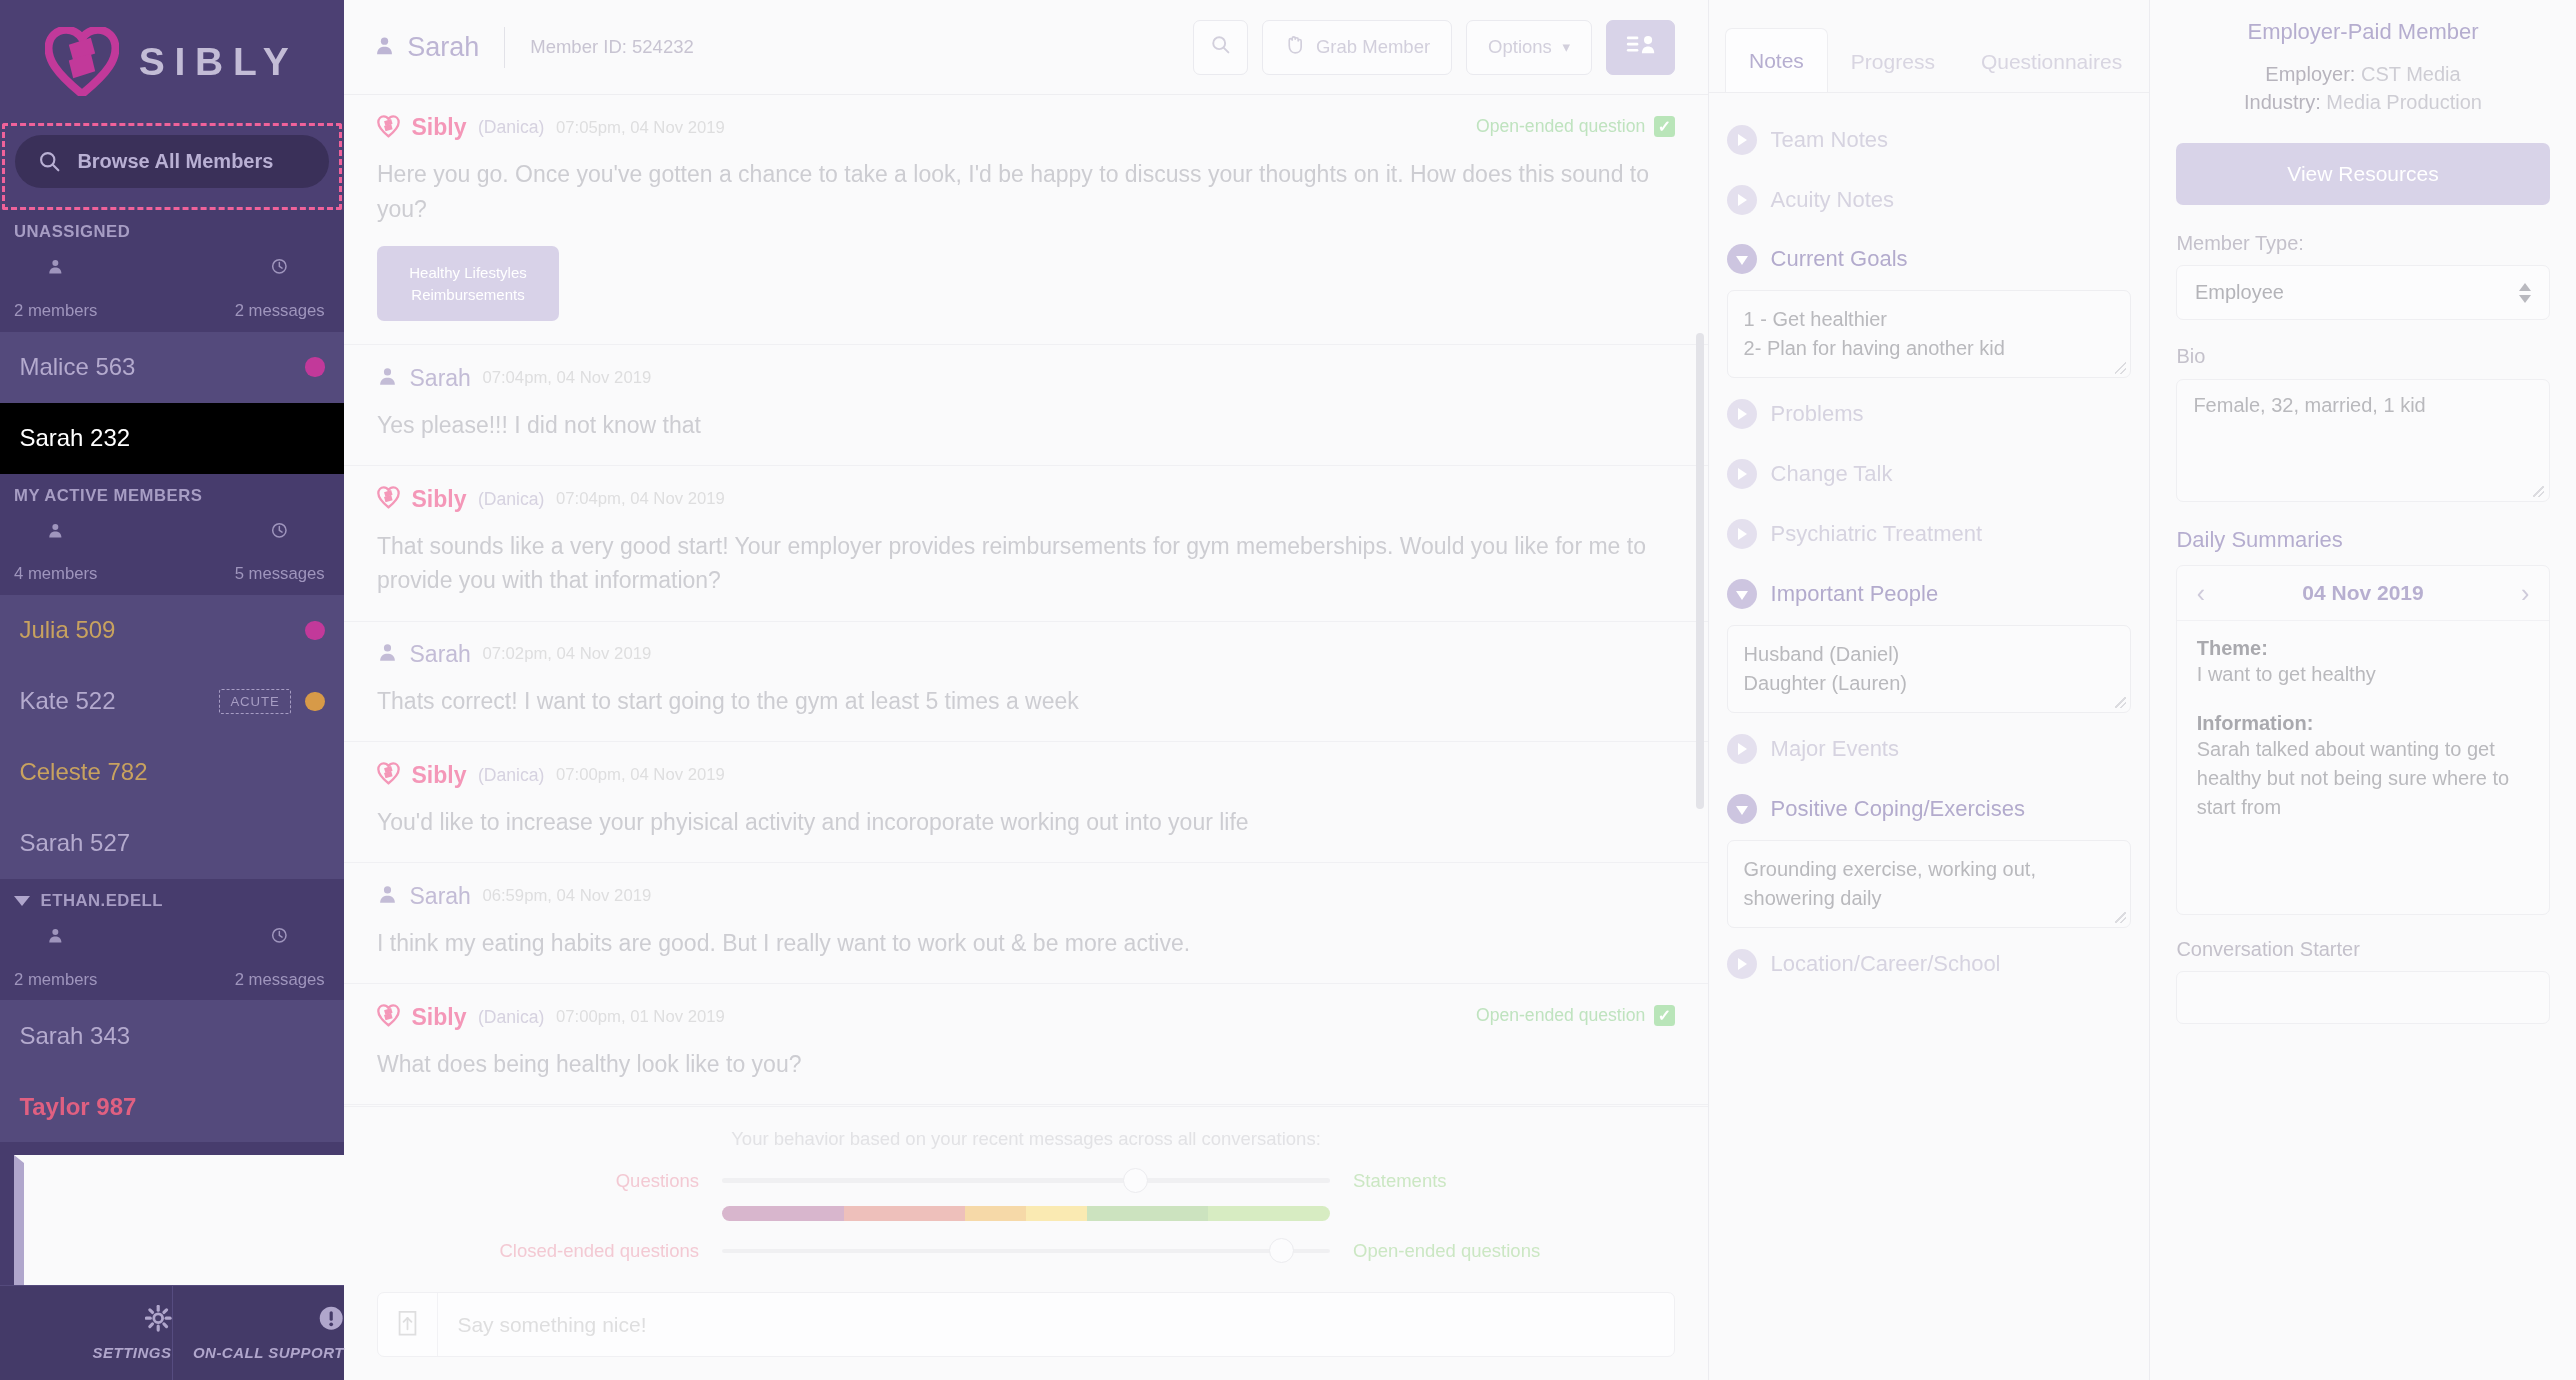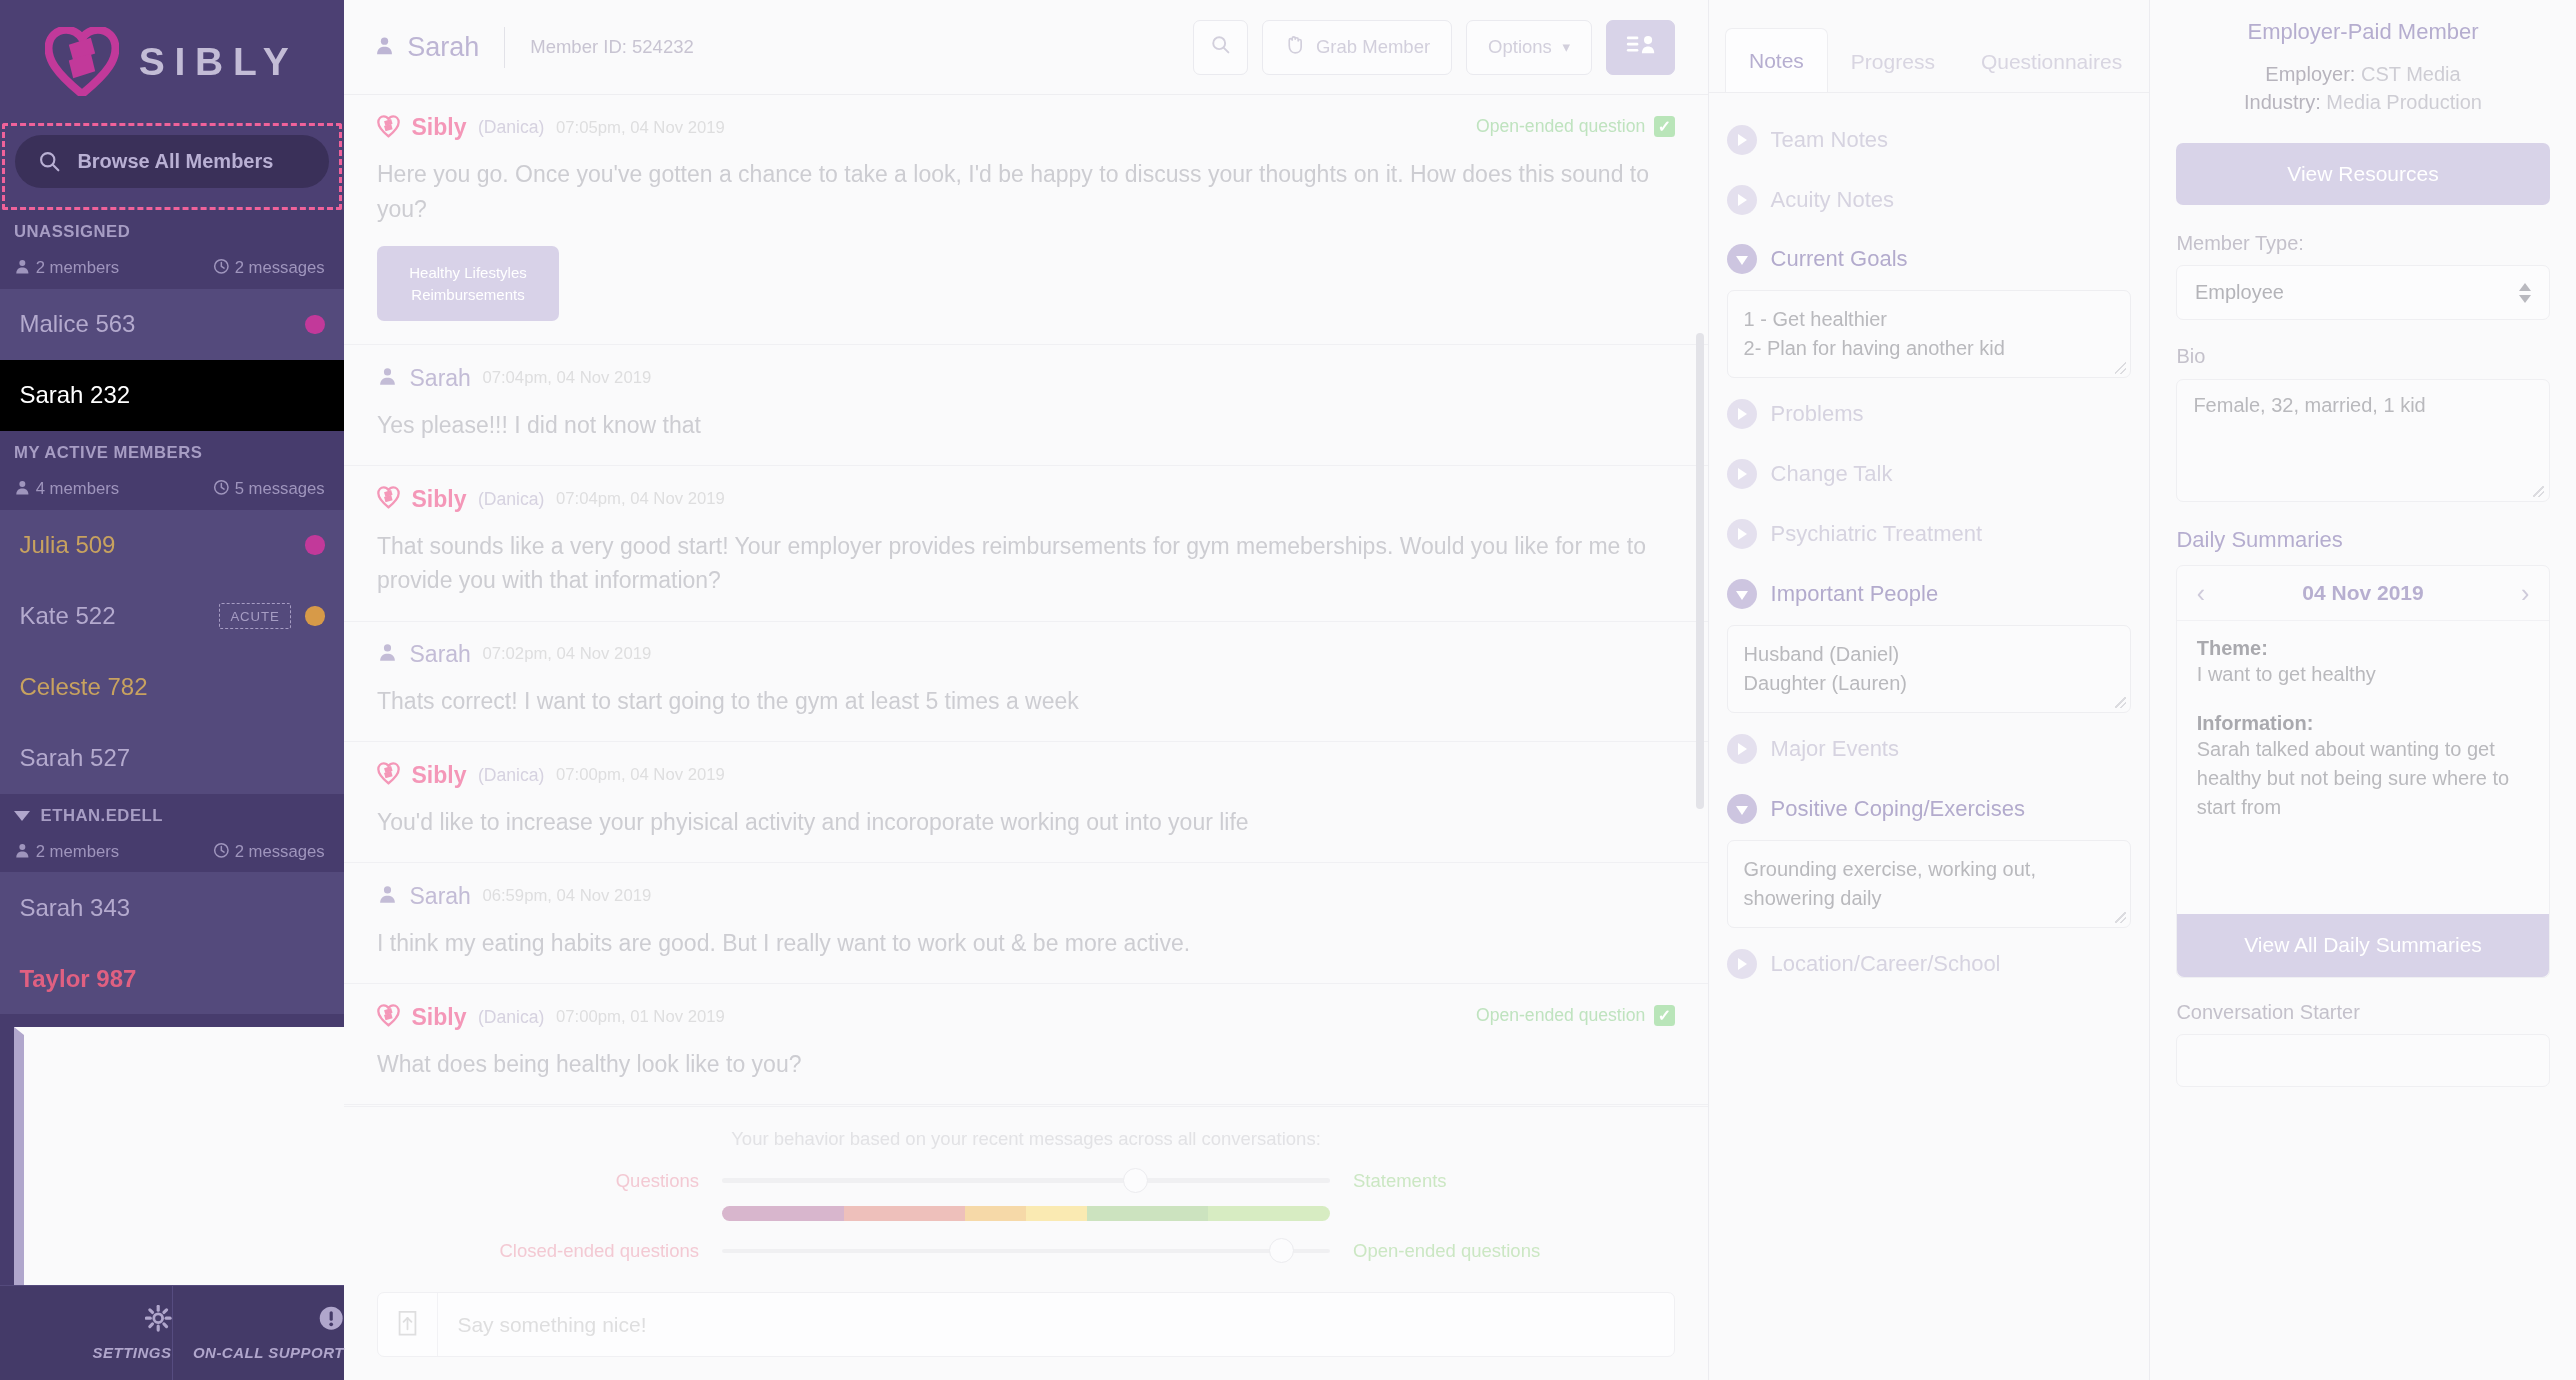--- a/index.html
+++ b/index.html
@@ -52,21 +52,21 @@
   }
   .tri.right {
     border-top: 8px solid transparent; border-bottom: 8px solid transparent;
     border-left: 10.6px solid #b0a6cc;
   }
   .grp-meta {
     display: flex; justify-content: space-between; align-items: center;
     padding: 7px 19.4px 10.6px 14px; background: #473c6d;
     color: #9f95bd; font-size: 16.7px;
   }
-  .grp-meta .cell { display: flex; align-items: flex-start; gap: 5px; }
+  .grp-meta .cell { display: flex; align-items: center; gap: 26px; flex-direction: column; }
   .ic { width: 16.7px; height: 16.7px; flex: 0 0 16.7px; }
 
   .mrow {
     height: 71px; display: flex; align-items: center;
     justify-content: space-between; padding: 0 19.4px 0 19.4px;
     background: #544a7c; cursor: pointer;
   }
   .mrow.sel { background: #000000; }
   .mrow .nm { font-size: 24px; color: #b4aace; }
   .mrow.sel .nm { color: #ffffff; }
@@ -792,20 +792,19 @@
         <span class="date">04 Nov 2019</span>
         <span class="arr">›</span>
       </div>
       <div class="ds-content">
         <div class="ds-h">Theme:</div>
         <div class="ds-t">I want to get healthy</div>
         <div class="ds-gap"></div>
         <div class="ds-h">Information:</div>
         <div class="ds-t">Sarah talked about wanting to get healthy but not being sure where to start from</div>
       </div>
-      <div class="pbtn2">View All Daily Summaries</div>
     </div>
 
     <div class="cs-label">Conversation Starter</div>
     <div class="cs-box"></div>
   </aside>
 </div>
 
 
 </body></html>

